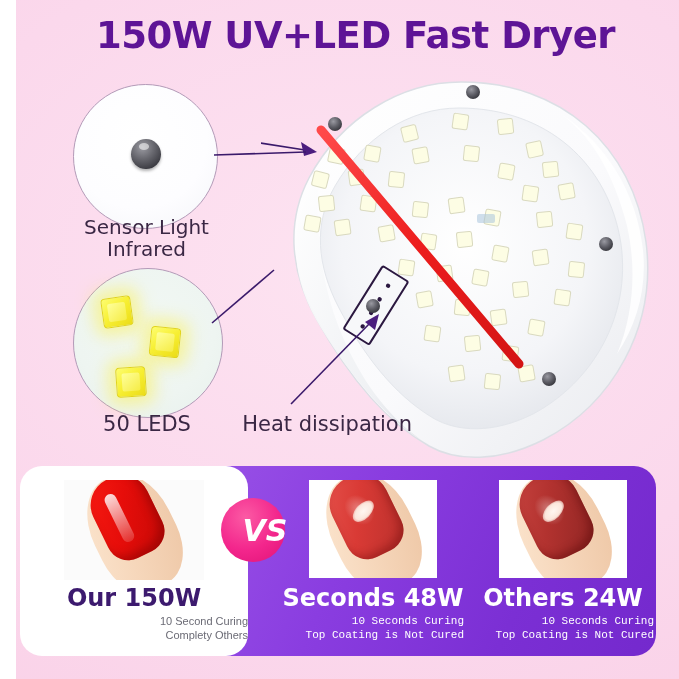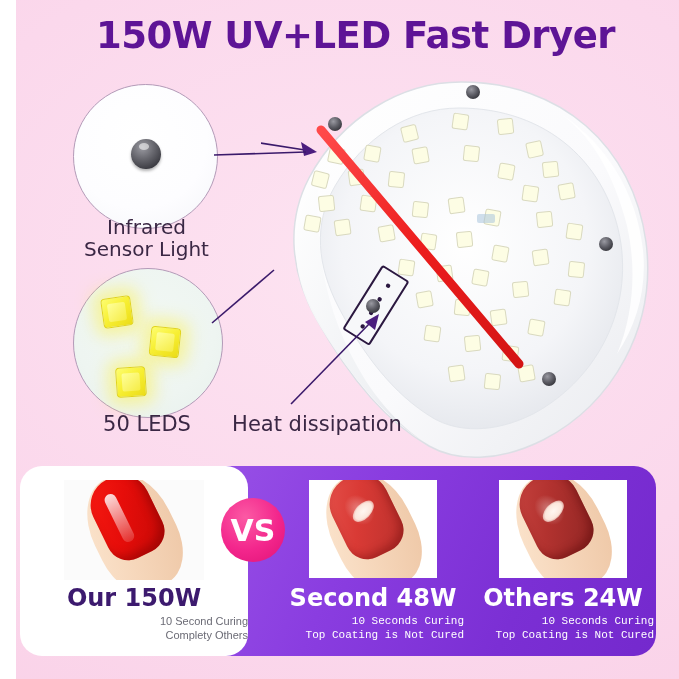--- a/index.html
+++ b/index.html
@@ -64,21 +64,21 @@
   #led-b{left:76px;top:58px;transform:rotate(6deg);}
   #led-c{left:42px;top:98px;transform:rotate(-4deg);}
 
   .callout-label{
     position:absolute;text-align:center;color:#3a2744;
     font-size:20px;line-height:1.12;
     font-family:"DejaVu Sans", sans-serif;
   }
   #sensor-label{left:38px;top:216px;width:185px;}
   #leds-label{left:46px;top:413px;width:170px;font-size:21px;}
-  #heat-label{left:206px;top:413px;width:190px;font-size:21px;text-align:center;}
+  #heat-label{left:206px;top:413px;width:190px;font-size:21px;text-align:right;}
 
   
   #lamp{
     position:absolute;left:245px;top:74px;width:400px;height:390px;
   }
   .lamp-shell{
     position:absolute;left:0;top:0;width:400px;height:390px;
   }
 
   
@@ -157,23 +157,23 @@
   #cell-ours .cell-sub{color:#6b6b75;}
   #cell-48 .cell-sub, #cell-24 .cell-sub{color:#ffffff;font-family:Liberation Mono, monospace;}
 
   #vs-badge{
     position:absolute;left:205px;top:498px;width:64px;height:64px;
     border-radius:50%;
     background:radial-gradient(circle at 38% 30%, #fb5aa4 0%, #f3268c 55%, #e01277 100%);
     z-index:6;
   }
   #vs-badge span{
-    position:absolute;left:0;top:0;width:64px;height:64px;
+    position:absolute;left:12px;top:0;width:64px;height:64px;
     display:flex;align-items:center;justify-content:center;
-    color:#fff;font-size:30px;font-weight:bold;
+    color:#fff;font-size:30px;font-weight:bold;font-style:italic;
     font-family:"DejaVu Sans", sans-serif;
   }
 </style>
 </head>
 <body>
 
 <div id="page">
 
   <div class="title">150W UV+LED Fast Dryer</div>
 
@@ -303,22 +303,22 @@
         <polygon points="-8,140 -20,152 -4,153"></polygon>
         <polygon points="118,240 104,248 114,256"></polygon>
       </g>
     </svg>
   </div>
 
   <div id="sensor-circle" class="callout-circle">
     <div class="sensor-dome"></div>
   </div>
   <div id="sensor-label" class="callout-label">
+    <div>Sensor Light</div>
     <div>Infrared</div>
-    <div>Sensor Light</div>
   </div>
 
   <div id="leds-circle" class="callout-circle">
     <div id="led-a" class="led-chip"></div>
     <div id="led-b" class="led-chip"></div>
     <div id="led-c" class="led-chip"></div>
   </div>
   <div id="leds-label" class="callout-label">50 LEDS</div>
 
   <svg style="position:absolute;left:0;top:0;width:679px;height:679px;pointer-events:none;">
@@ -347,21 +347,21 @@
 
     <div id="cell-48" class="cell">
       <div class="nail-box">
         <div class="finger">
           <div class="nail uncured48">
             <div class="sheen"></div>
             <div class="smudge"></div>
           </div>
         </div>
       </div>
-      <div class="cell-title">Second 48W</div>
+      <div class="cell-title">Seconds 48W</div>
       <div class="cell-sub">
         <div>10 Seconds Curing</div>
         <div>Top Coating is Not Cured</div>
       </div>
     </div>
 
     <div id="cell-24" class="cell">
       <div class="nail-box">
         <div class="finger">
           <div class="nail uncured24">

